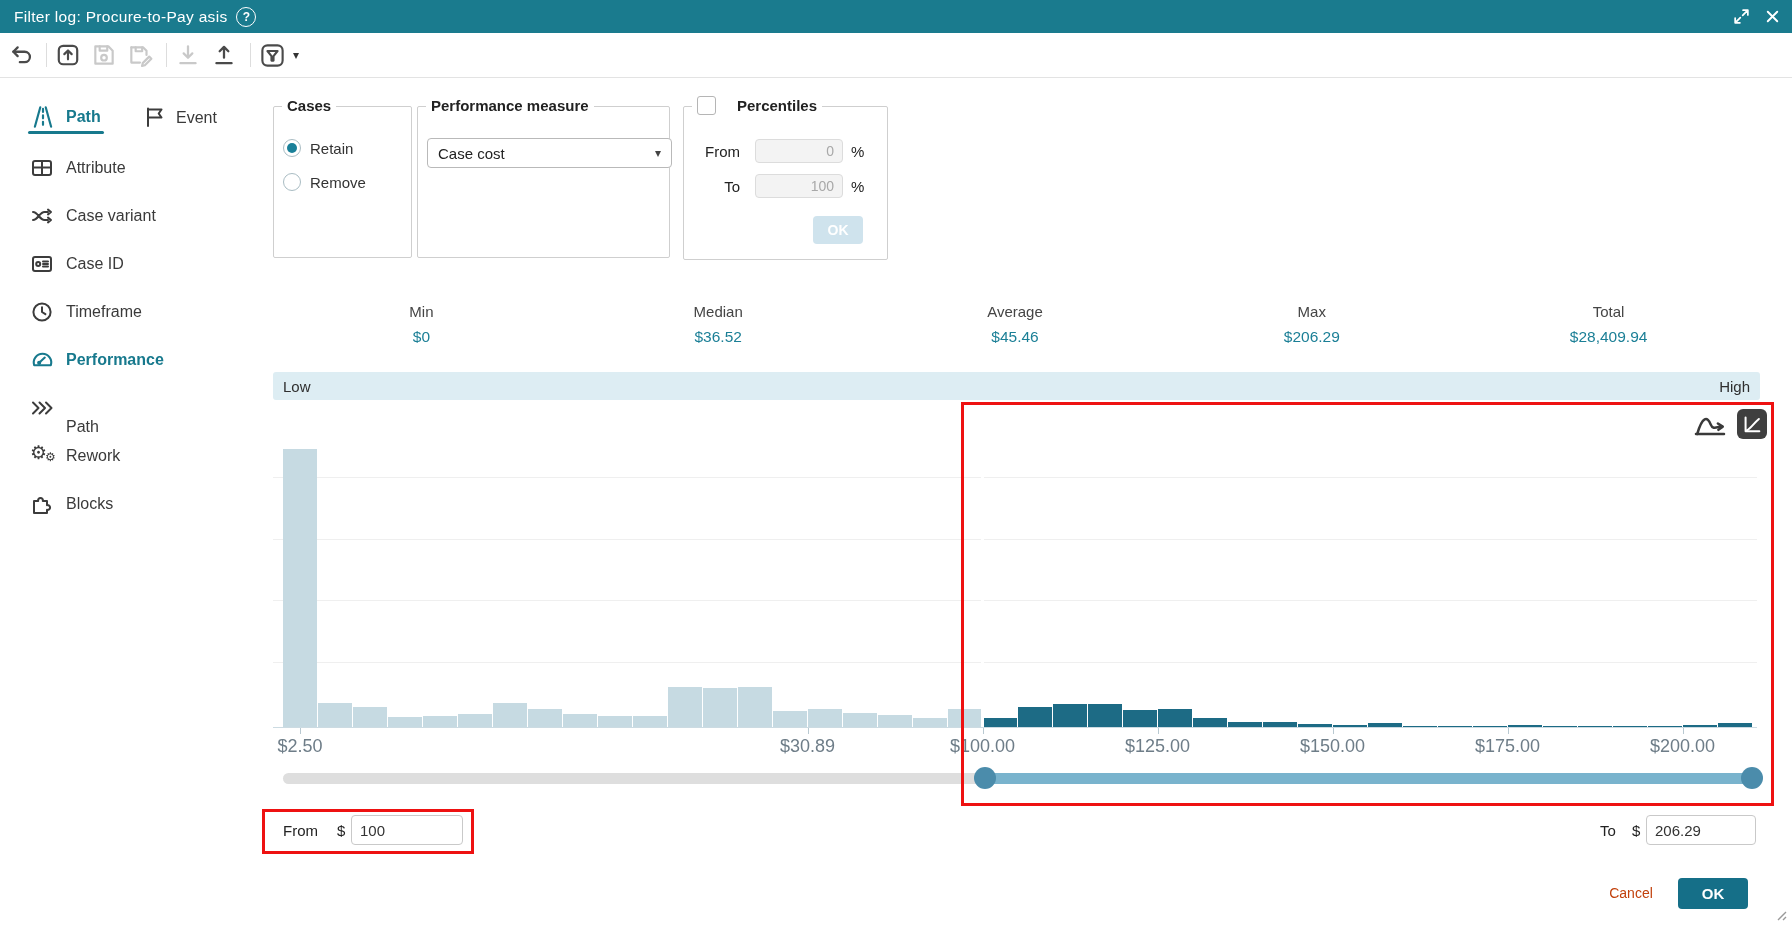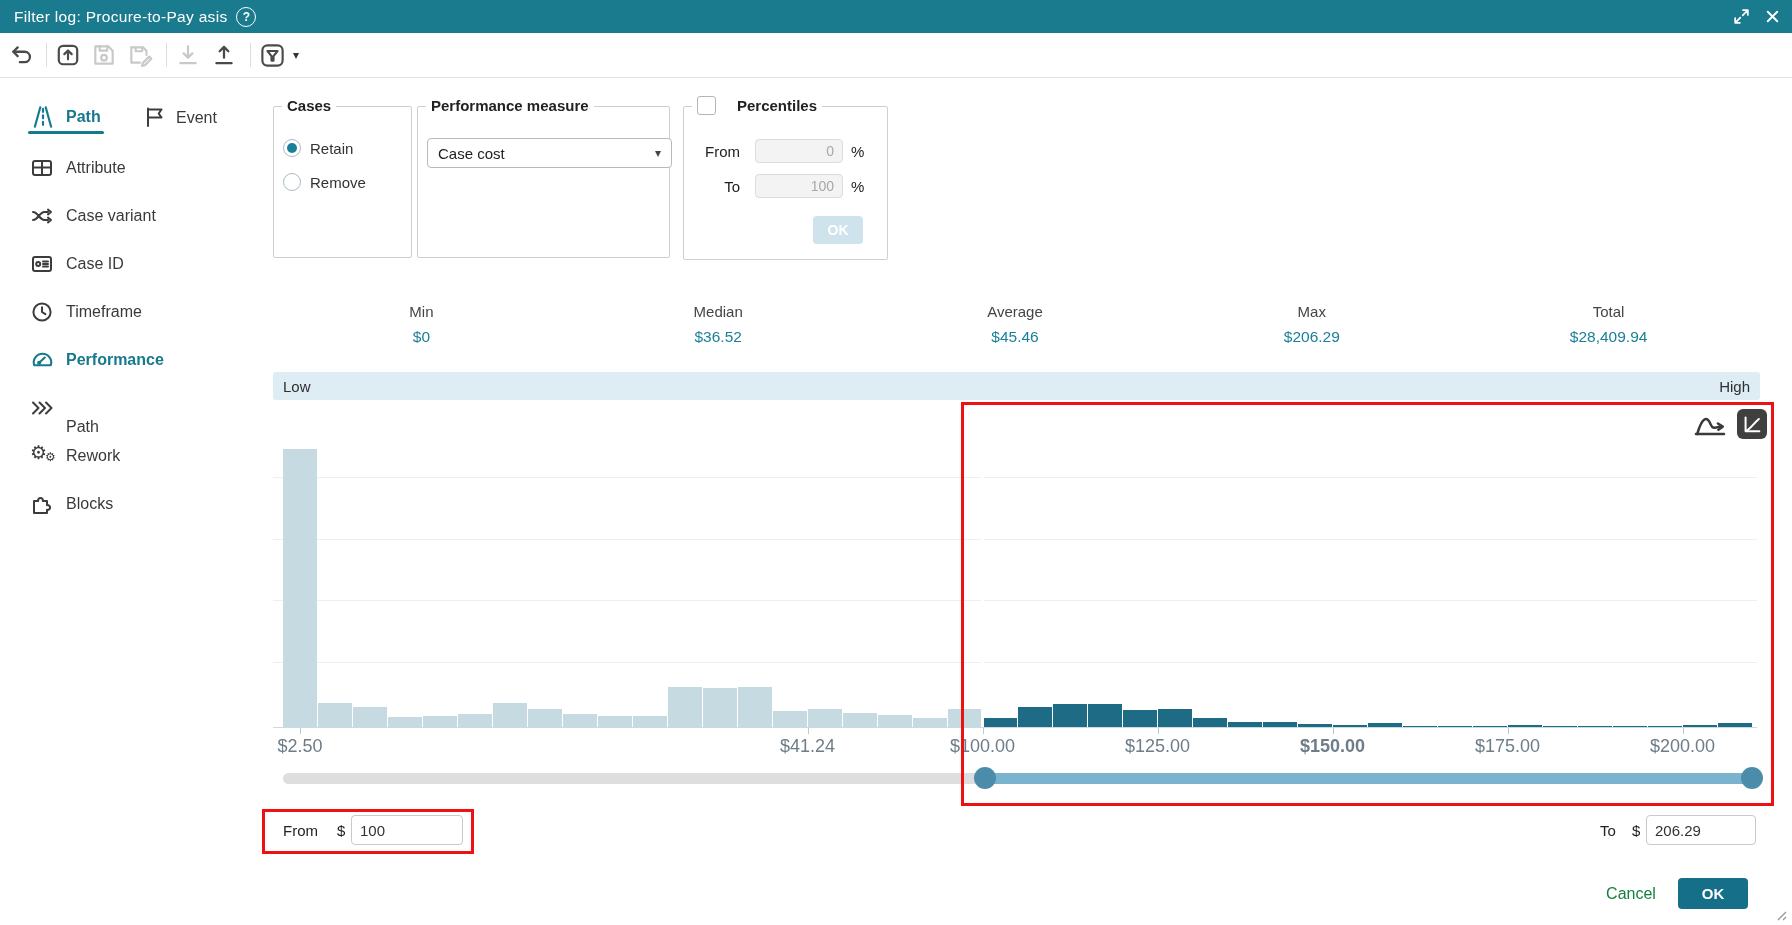--- a/index.html
+++ b/index.html
@@ -57,21 +57,21 @@
   .chart-btn2{left:1737px;top:409px;width:30px;height:30px;background:#3f3f3f;border-radius:6px;
       display:flex;align-items:center;justify-content:center;}
   
   .slider-track{left:283px;top:773px;width:1474px;height:11px;background:#dedede;border-radius:6px;}
   .slider-selected{position:absolute;left:702px;top:0;width:772px;height:11px;background:#79b3cd;border-radius:6px;}
   .slider-handle{position:absolute;width:22px;height:22px;border-radius:50%;background:#4b8cab;}
   
   .money-input{position:absolute;width:112px;height:30px;border:1px solid #c9c9c9;border-radius:4px;box-sizing:border-box;
       font-size:15px;color:#333;padding:0 8px;font-family:"Liberation Sans",sans-serif;}
   
-  .cancel-link{left:1596px;top:885px;width:70px;text-align:center;font-size:16px;color:#15803d;}
+  .cancel-link{left:1596px;top:885px;width:70px;text-align:center;font-size:14px;color:#c2410c;}
   .ok-btn{left:1678px;top:878px;width:70px;height:31px;background:#156f88;border:none;border-radius:4px;
       color:#fff;font-weight:bold;font-size:15px;}
   
   .red-box{position:absolute;border:3px solid #ee1111;box-sizing:border-box;pointer-events:none;}
   svg{display:block;}
   .clickable{cursor:pointer;}
 </style>
 </head>
 <body>
 
@@ -325,27 +325,27 @@
       <div class="bar" style="left: 1339.5px; width: 34px; height: 1px; background: rgb(29, 107, 133);"></div>
       <div class="bar" style="left: 1374.5px; width: 34px; height: 1px; background: rgb(29, 107, 133);"></div>
       <div class="bar" style="left: 1409.5px; width: 34px; height: 2px; background: rgb(29, 107, 133);"></div>
       <div class="bar" style="left: 1444.5px; width: 34px; height: 4px; background: rgb(29, 107, 133);"></div>
       <div class="white-divider" style="left: 708px;"></div>
     </div>
   <div class="axis">
       <div class="tickmark" style="left: 27px;"></div>
       <div class="ticklabel" style="left: 27px; color: rgb(110, 125, 136);">$2.50</div>
       <div class="tickmark" style="left: 534.5px;"></div>
-      <div class="ticklabel" style="left: 534.5px; color: rgb(110, 125, 136);">$41.24</div>
+      <div class="ticklabel" style="left: 534.5px; color: rgb(110, 125, 136);">$30.89</div>
       <div class="tickmark" style="left: 709.5px;"></div>
       <div class="ticklabel" style="left: 709.5px; color: rgb(110, 125, 136);">$100.00</div>
       <div class="tickmark" style="left: 884.5px;"></div>
       <div class="ticklabel" style="left: 884.5px; color: rgb(110, 125, 136);">$125.00</div>
       <div class="tickmark" style="left: 1059.5px;"></div>
-      <div class="ticklabel" style="left: 1059.5px; color: rgb(110, 125, 136); font-weight: bold;">$150.00</div>
+      <div class="ticklabel" style="left: 1059.5px; color: rgb(110, 125, 136);">$150.00</div>
       <div class="tickmark" style="left: 1234.5px;"></div>
       <div class="ticklabel" style="left: 1234.5px; color: rgb(110, 125, 136); text-align: right;">$175.00</div>
       <div class="tickmark" style="left: 1409.5px;"></div>
       <div class="ticklabel" style="left: 1409.5px; color: rgb(110, 125, 136);">$200.00</div>
     </div>
 </div>
 
 <div class="abs chart-btn1 clickable">
   <svg width="34" height="28" viewBox="0 0 26 22" fill="none" stroke="currentColor" stroke-width="2" stroke-linecap="round" stroke-linejoin="round">
     <path d="M2 18 H24"></path>

